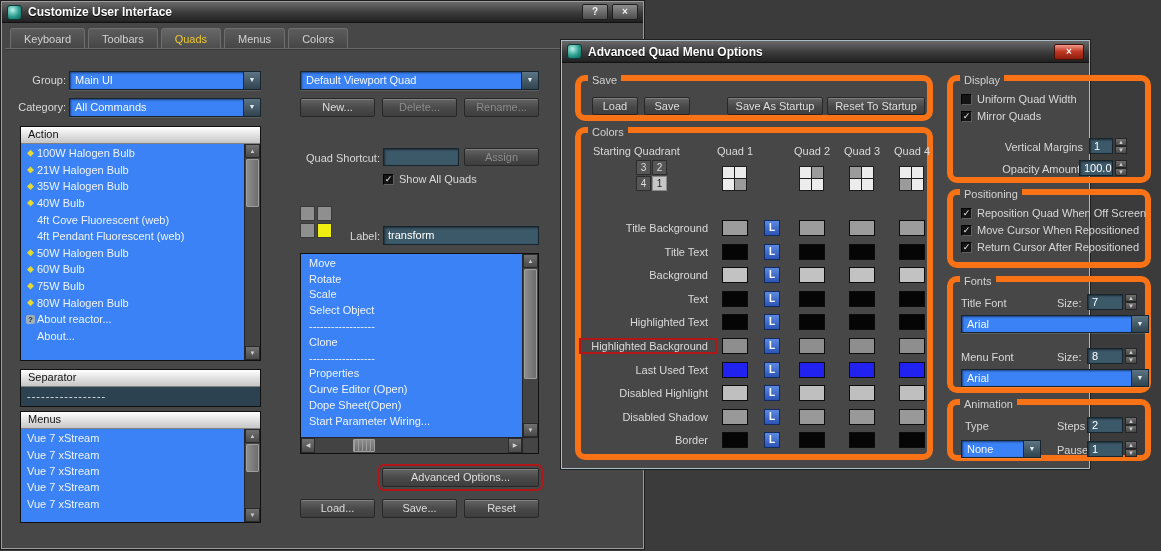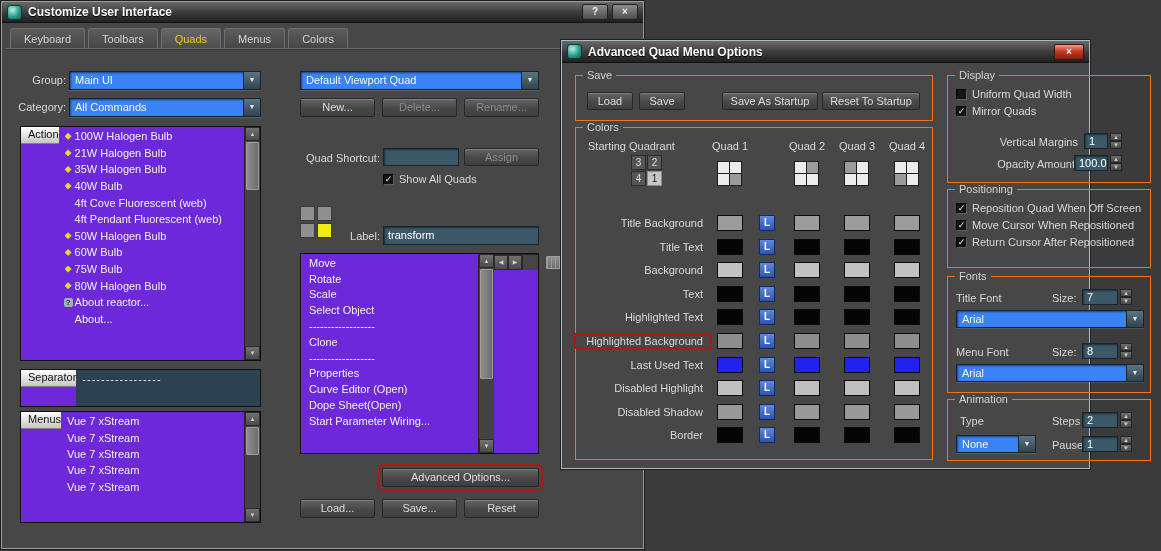--- a/index.html
+++ b/index.html
@@ -22,21 +22,21 @@
   .btn.annotated{outline:2px solid #b21616;outline-offset:2px}
   .combo{position:absolute;display:flex;background:#3b82f6;border:1px solid #17252e;box-shadow:inset 1px 1px 2px rgba(0,0,0,.5),0 1px 0 rgba(255,255,255,.12);box-sizing:border-box}
   .combo-text{flex:1;color:#f3f7f9;font-size:11px;line-height:16px;padding:0 5px;white-space:nowrap;overflow:hidden}
   .combo-arrow{width:16px;background:linear-gradient(#5c7483,#31444f);border-left:1px solid #17252e;color:#e4ecf0;font-size:7px;line-height:16px;text-align:center;flex:0 0 auto}
   .field{position:absolute;background:#3c5969;border:1px solid #17252e;box-shadow:inset 1px 1px 2px rgba(0,0,0,.5);color:#fff;font-size:11px;line-height:15px;padding:0 4px;box-sizing:border-box;white-space:nowrap;overflow:hidden}
   .spin{position:absolute;width:12px;display:flex;flex-direction:column;box-sizing:border-box}
   .spin span{flex:1;background:linear-gradient(#6e6e6e,#474747);border:1px solid #262626;color:#ccc;font-size:6px;line-height:6px;text-align:center;overflow:hidden}
   .check{position:absolute;display:flex;align-items:center}
   .cb{width:11px;height:11px;background:#141414;border:1px solid;border-color:#000 #5f5f5f #5f5f5f #000;color:#eee;font-size:9px;line-height:9px;text-align:center;box-sizing:border-box;flex:0 0 auto}
   .cb-lbl{margin-left:5px;font-size:11px;color:#d8d8d8;white-space:nowrap}
-  .panel{position:absolute;border:1px solid #101010;background:#6d28d9;box-sizing:border-box;display:flex;flex-direction:row}
+  .panel{position:absolute;border:1px solid #101010;background:#3b82f6;box-sizing:border-box;display:flex;flex-direction:column}
   .panel-header{height:16px;background:linear-gradient(#ffffff,#c6c6c6);border-bottom:1px solid #818181;color:#111;font-size:11px;line-height:15px;padding-left:7px;flex:0 0 auto}
   .panel-mid{flex:1;display:flex;min-height:0}
   .list{flex:1;overflow:hidden;padding-top:1px}
   .li{display:flex;align-items:center;color:#eef3f6;font-size:11px;padding-left:3px;white-space:nowrap}
   .action-items .li{height:16.6px}
   .menu-items .li{height:15.8px;padding-left:8px}
   .vue-items .li{height:16.4px;padding-left:6px}
   .ic{width:13px;flex:0 0 auto;display:flex;justify-content:center;align-items:center}
   .ic-bulb{width:7px;height:7px;background:#e3da34;clip-path:polygon(50% 0,100% 50%,50% 100%,0 50%)}
   .ic-q{width:9px;height:9px;background:#9fb0ba;color:#1d2b33;font-size:8px;line-height:9px;text-align:center;border-radius:2px;font-weight:bold}
@@ -45,21 +45,21 @@
   .sb-btn{height:14px;background:linear-gradient(#717171,#4a4a4a);border:1px solid #2a2a2a;color:#cfcfcf;font-size:6px;line-height:12px;text-align:center;box-sizing:border-box;flex:0 0 auto}
   .sb-track{flex:1;position:relative}
   .sb-thumb{position:absolute;left:1px;right:1px;background:linear-gradient(90deg,#8d8d8d,#6d6d6d);border:1px solid #9e9e9e;border-radius:1px;box-sizing:border-box}
   .hsb{height:15px;flex:0 0 auto;display:flex;background:#434343;border-top:1px solid #252525}
   .hsb .sb-btn{width:14px;height:100%;line-height:13px}
   .hsb .sb-track{flex:1;position:relative}
   .hthumb{position:absolute;top:1px;bottom:1px;background:repeating-linear-gradient(90deg,#9d9d9d 0 1px,rgba(0,0,0,0) 1px 4px),linear-gradient(#8d8d8d,#6d6d6d);border:1px solid #9e9e9e;border-radius:1px;box-sizing:border-box}
   .corner{width:15px;height:100%;background:#454545;border-left:1px solid #252525;flex:0 0 auto}
   .quadsel{position:absolute;display:grid;grid-template-columns:15px 15px;grid-auto-rows:15px;gap:2px}
   .quadsel span{background:#8f8f8f;border:1px solid #393939;box-sizing:border-box}
-  .group{position:absolute;border:1px solid #f97316;border-radius:0;box-sizing:border-box}
+  .group{position:absolute;border:6px solid #f97316;border-radius:10px;box-sizing:border-box}
   .group-title{position:absolute;top:-7px;left:7px;background:#474747;padding:0 4px;font-size:11px;color:#d2d2d2;line-height:13px}
   .qhdr{position:absolute;width:40px;text-align:center;font-size:11px;color:#dadada}
   .numgrid{position:absolute;display:grid;grid-template-columns:15px 15px;grid-auto-rows:15px;gap:1px}
   .numgrid span{background:#565656;border:1px solid #2c2c2c;color:#ddd;font-size:10px;line-height:13px;text-align:center;box-sizing:border-box}
   .numgrid span.sel{background:#c6c6c6;color:#1c1c1c;border-color:#8a8a8a}
   .quad-icon{position:absolute;display:grid;grid-template-columns:11px 11px;grid-auto-rows:11px;gap:1px;background:#1d1d1d;border:1px solid #1d1d1d}
   .quad-icon span{background:#ececec}
   .quad-icon[data-dark="tl"] span:nth-child(1),
   .quad-icon[data-dark="tr"] span:nth-child(2),
   .quad-icon[data-dark="bl"] span:nth-child(3),

